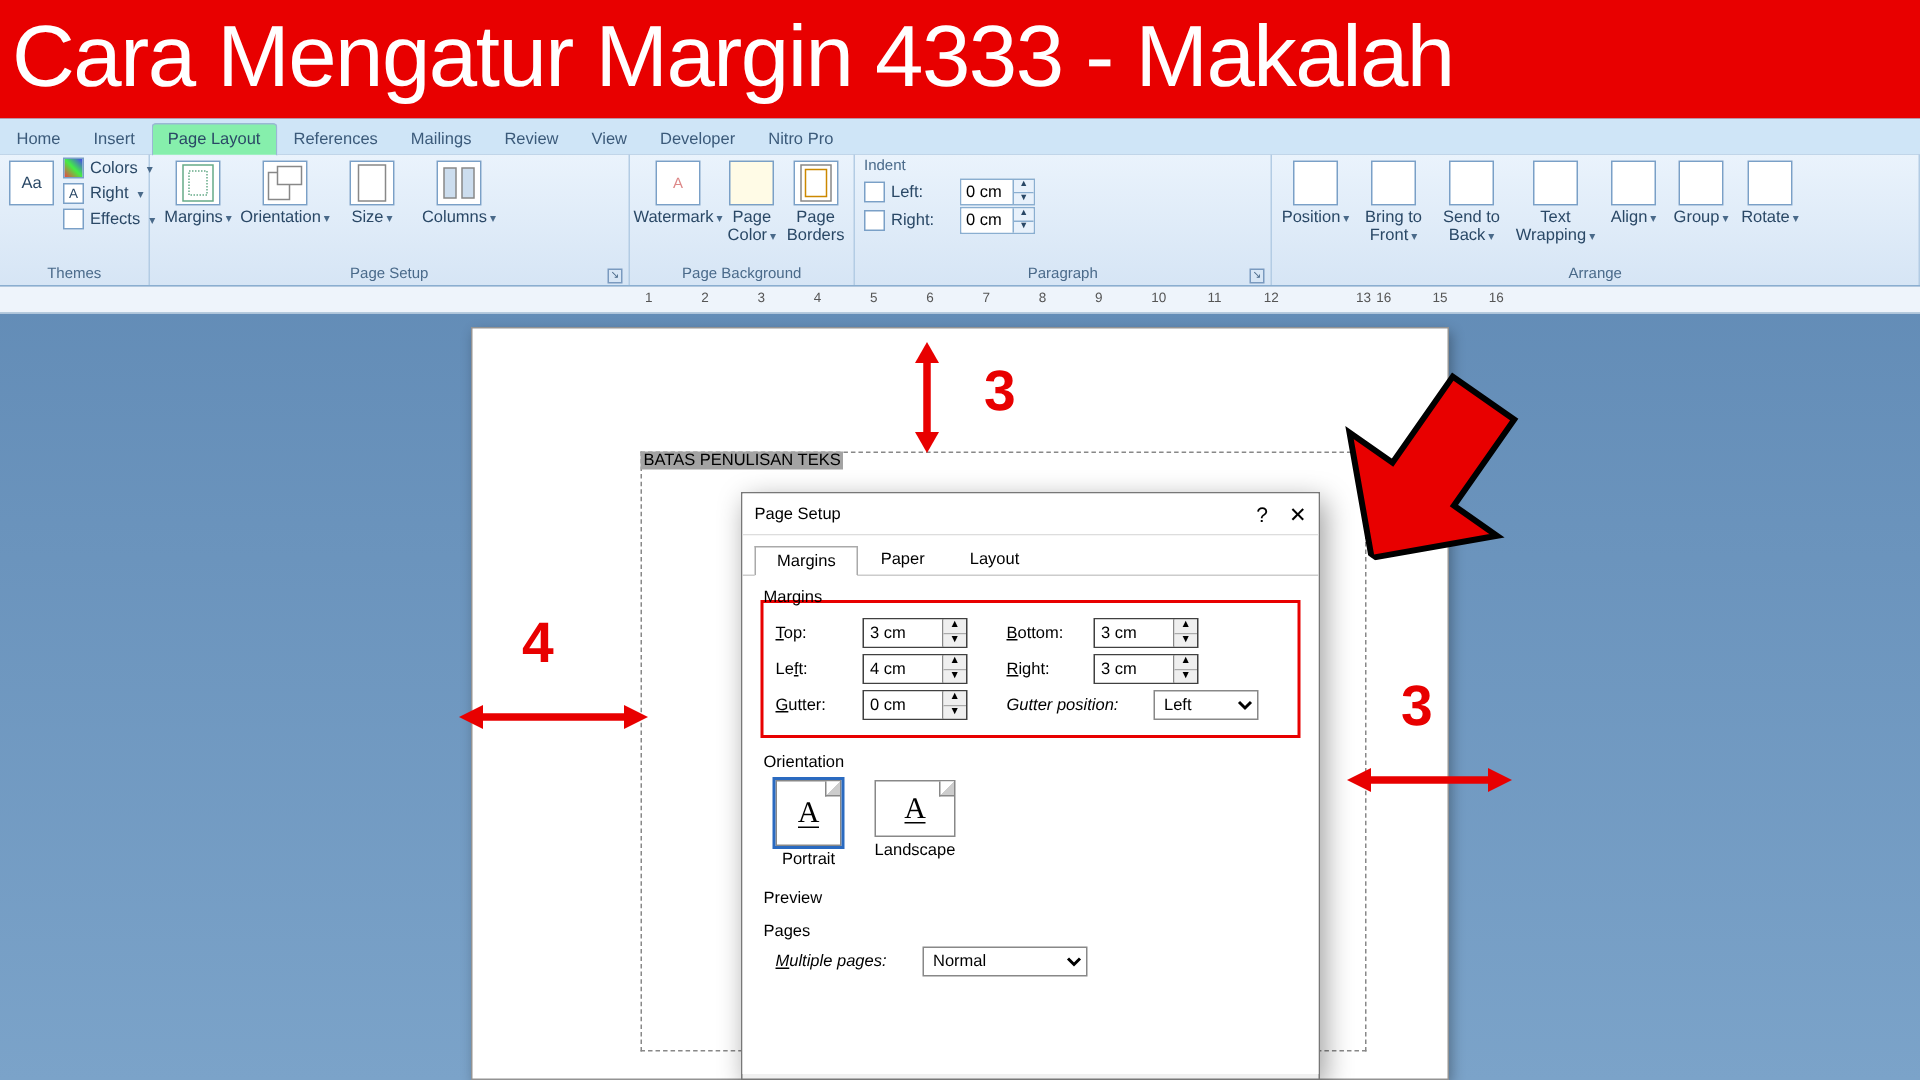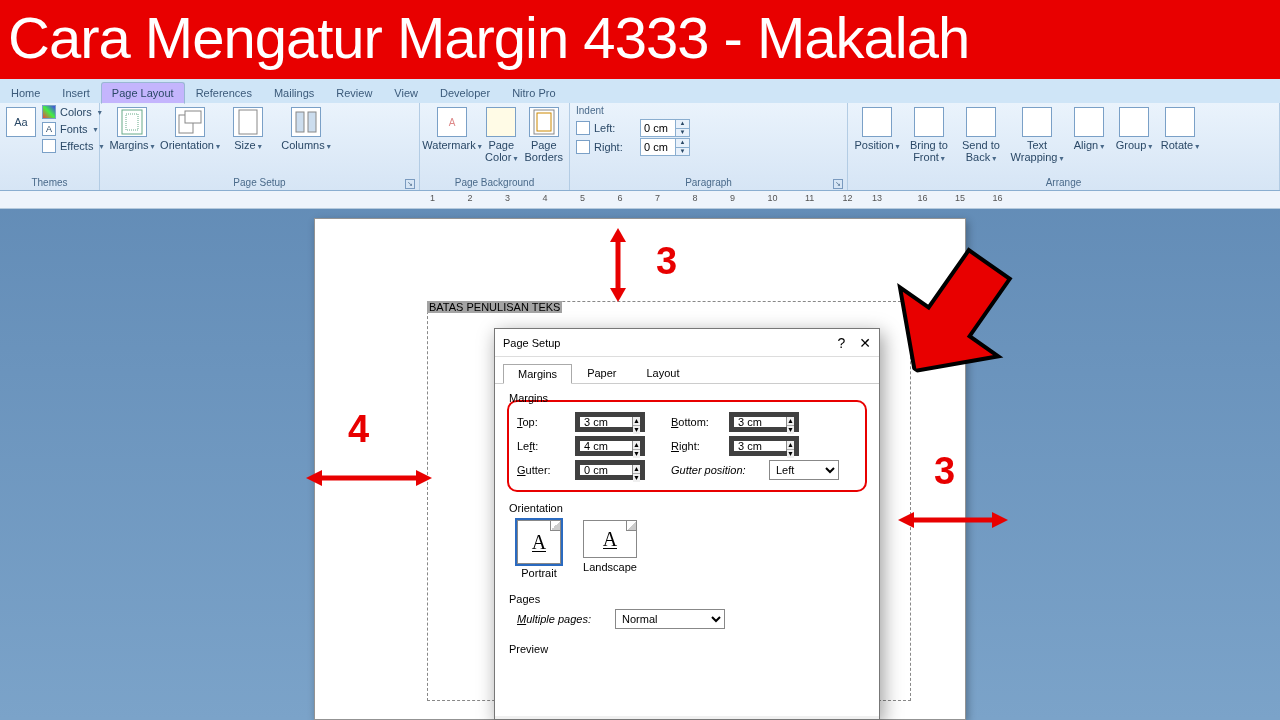--- a/index.html
+++ b/index.html
@@ -2,21 +2,21 @@
 <html><head>
 <meta charset="utf-8">
 <style>
 *{margin:0;padding:0;box-sizing:border-box;font-family:"Segoe UI",Tahoma,sans-serif;}
 body{width:1280px;height:720px;overflow:hidden;background:linear-gradient(180deg,#5a84b0 0%,#7ba3c9 100%);position:relative;}
 
 .banner{background:#e80000;color:#fff;font-size:58px;font-weight:500;padding:4px 8px 8px 8px;white-space:nowrap;letter-spacing:-1px;}
 
 .tabbar{background:#cfe5f7;height:24px;display:flex;align-items:flex-end;font-size:11px;color:#3b5a7a;}
 .tabbar .tab{padding:4px 10px;border:1px solid transparent;border-bottom:none;}
-.tabbar .tab.active{background:#c4b5fd;border:1px solid #9ab7d4;border-bottom:1px solid #e8f1fb;border-radius:3px 3px 0 0;color:#2a4866;position:relative;top:1px;}
+.tabbar .tab.active{background:#86efac;border:1px solid #9ab7d4;border-bottom:1px solid #e8f1fb;border-radius:3px 3px 0 0;color:#2a4866;position:relative;top:1px;}
 
 .ribbon{background:linear-gradient(#eaf3fc,#d6e5f5);height:88px;display:flex;border-bottom:1px solid #8aaed0;font-size:11px;color:#2a4866;}
 .group{border-right:1px solid #b3cce4;padding:2px 6px 0 6px;display:flex;flex-direction:column;justify-content:space-between;}
 .group .grouplabel{text-align:center;font-size:10px;color:#4a6a8a;padding-bottom:2px;position:relative;}
 .group .dlaunch{position:absolute;right:-2px;bottom:1px;width:10px;height:10px;border:1px solid #7a9abf;font-size:7px;line-height:7px;text-align:center;color:#4a6a8a;}
 .gcontent{display:flex;align-items:flex-start;gap:6px;height:66px;}
 .bigbtn{display:flex;flex-direction:column;align-items:center;justify-content:flex-start;width:52px;padding-top:2px;gap:2px;cursor:default;}
 .bigbtn .ico{width:30px;height:30px;border:1px solid #7aa0c7;background:#fff;display:flex;align-items:center;justify-content:center;}
 .bigbtn .lbl{text-align:center;line-height:12px;}
 .smallcol{display:flex;flex-direction:column;gap:3px;}
@@ -47,25 +47,25 @@
 
 .dialog{position:absolute;top:328px;left:494px;width:386px;height:392px;background:#f0f0f0;border:1px solid #777;box-shadow:3px 5px 18px rgba(0,0,0,.4);font-size:11px;color:#000;}
 .dialog .titlebar{height:28px;display:flex;align-items:center;justify-content:space-between;padding:0 8px;background:#fff;border-bottom:1px solid #ddd;}
 .dialog .titlebar .tbtns{display:flex;gap:14px;font-size:14px;}
 .dialog .dtabs{display:flex;padding:6px 8px 0 8px;background:#fff;border-bottom:1px solid #ccc;}
 .dialog .dtab{padding:3px 14px;border:1px solid transparent;border-bottom:none;}
 .dialog .dtab.active{border:1px solid #aaa;border-bottom:1px solid #fff;background:#fff;position:relative;top:1px;}
 .dialog .body{padding:8px 12px;background:#fff;height:calc(100% - 58px);}
 fieldset{border:none;margin-bottom:10px;}
 fieldset>legend{font-size:11px;padding:0 2px;}
-.redbox{border:2.5px solid #e80000;border-radius:10px;padding:6px 8px 6px 8px;margin-top:-4px;}
+.redbox{border:2.5px solid #e80000;border-radius:0;padding:6px 8px 6px 8px;margin-top:-4px;}
 .mrow{display:flex;align-items:center;margin:4px 0;gap:8px;}
 .mrow label{width:50px;}
 .mrow label.wide{width:90px;font-style:italic;}
-.dspin{display:flex;border:5px solid #404040;height:20px;width:70px;background:#fff;}
+.dspin{display:flex;border:1px solid #404040;height:20px;width:70px;background:#fff;}
 .dspin input{border:none;width:52px;font-size:11px;padding:0 4px;outline:none;}
 .dspin .ds{display:flex;flex-direction:column;width:16px;border-left:1px solid #888;}
 .dspin .ds span{flex:1;font-size:7px;text-align:center;line-height:8px;background:#efefef;border-bottom:1px solid #aaa;}
 .dspin .ds span:last-child{border:none;}
 .dsel{border:1px solid #888;height:20px;width:70px;background:#fff;font-size:11px;padding:0 2px;}
 
 .orient{display:flex;gap:22px;margin:6px 0 4px 10px;}
 .orient .oopt{display:flex;flex-direction:column;align-items:center;gap:3px;}
 .orient .pageico{width:44px;height:44px;border:1px solid #888;background:#fff;display:flex;align-items:center;justify-content:center;position:relative;}
 .orient .pageico.sel{outline:2px solid #2a6ac0;}
@@ -99,21 +99,21 @@
       <div class="bigbtn" style="width:30px">
           <div class="ico">Aa</div>
         </div>
       <div class="smallcol">
         <div class="smallbtn dd">
             <span class="sico" style="background:linear-gradient(45deg,#e44,#4e4,#44e)"></span>
             <span>Colors</span>
           </div>
         <div class="smallbtn dd">
             <span class="sico" style="font-size:9px;text-align:center;line-height:12px">A</span>
-            <span>Fonts</span>
+            <span>Right</span>
           </div>
         <div class="smallbtn dd">
             <span class="sico"></span>
             <span>Effects</span>
           </div>
       </div>
     </div>
     <div class="grouplabel">Themes</div>
   </div>
 
@@ -258,21 +258,21 @@
     <span class="tick" style="left: 505px;">3</span>
     <span class="tick" style="left: 542.5px;">4</span>
     <span class="tick" style="left: 580px;">5</span>
     <span class="tick" style="left: 617.5px;">6</span>
     <span class="tick" style="left: 655px;">7</span>
     <span class="tick" style="left: 692.5px;">8</span>
     <span class="tick" style="left: 730px;">9</span>
     <span class="tick" style="left: 767.5px;">10</span>
     <span class="tick" style="left: 805px;">11</span>
     <span class="tick" style="left: 842.5px;">12</span>
-    <span class="tick" style="left: 872px;">13</span>
+    <span class="tick" style="left: 904px;">13</span>
     <span class="tick" style="left: 917.5px;">16</span>
     <span class="tick" style="left: 955px;">15</span>
     <span class="tick" style="left: 992.5px;">16</span>
   </div>
 
 <div class="doc">
   <div class="marginbox">
     <span class="caption">BATAS PENULISAN TEKS</span>
   </div>
 </div>
@@ -390,24 +390,24 @@
           <div class="pageico land">
               <span class="glyph">A</span>
               <span class="fold"></span>
             </div>
           <span>Landscape</span>
         </div>
       </div>
     </fieldset>
 
     <fieldset>
+      <legend>Preview</legend>
+    </fieldset>
+
+    <fieldset>
       <legend>Pages</legend>
       <div class="mrow" style="padding-left:10px">
         <label class="wide"><u>M</u>ultiple pages:</label>
         <select class="dsel" style="width:110px"><option>Normal</option></select>
       </div>
     </fieldset>
-
-    <fieldset>
-      <legend>Preview</legend>
-    </fieldset>
   </div>
 </div>
 
 </body></html>

